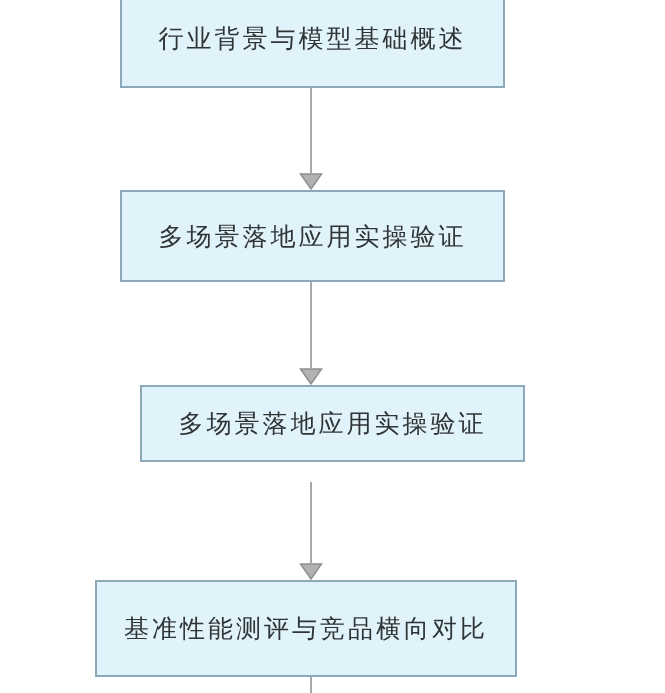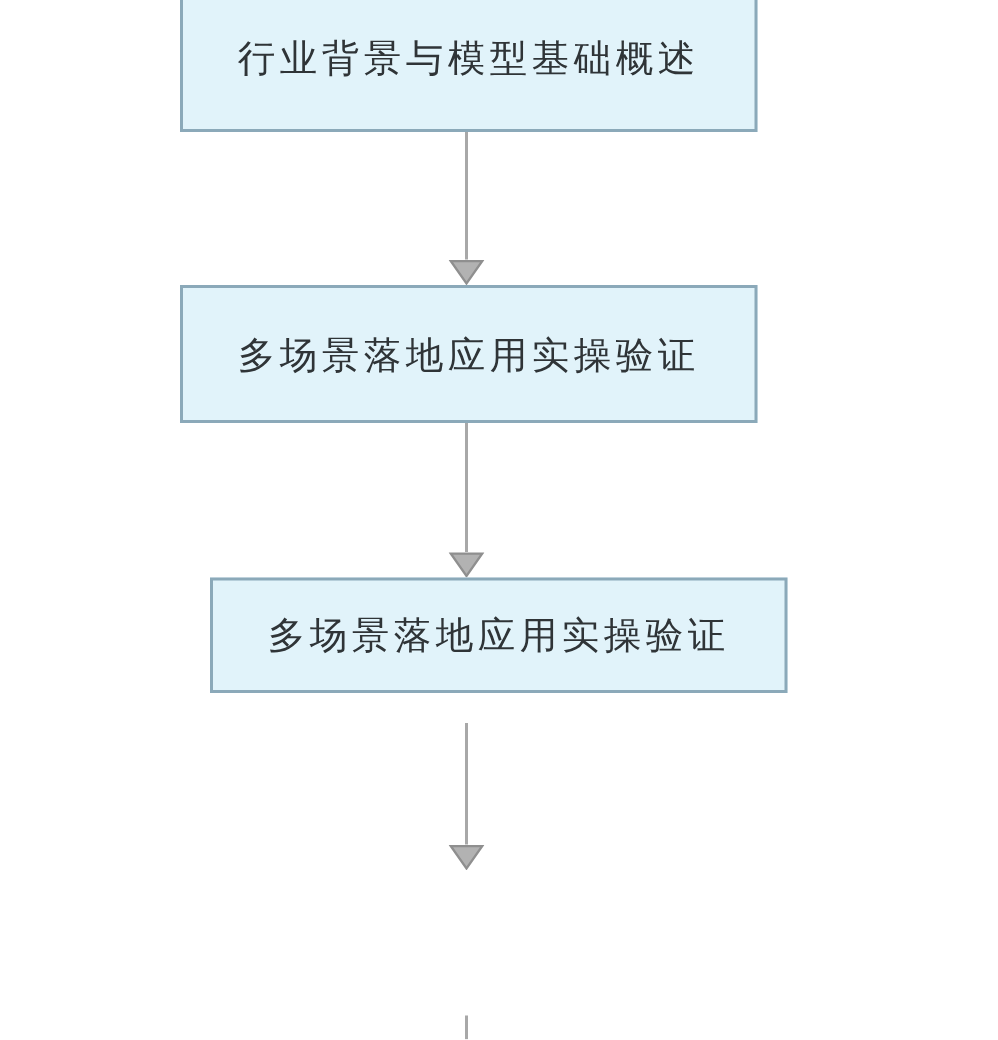--- a/index.html
+++ b/index.html
@@ -71,16 +71,19 @@
 
   <div class="node" style="left:120px; top:385px; width:385px; height:77px;margin-left:20px;">
     <span class="node-label">多场景落地应用实操验证</span>
   </div>
 
   <div class="edge-line" style="top:482px; height:81px;"></div>
   <svg class="arrowhead" style="top:563px;" viewBox="0 0 24 17">
     <polygon points="1.5,1 22.5,1 12,16" fill="#b2b2b2" stroke="#8f8f8f" stroke-width="1.5"></polygon>
   </svg>
 
+  <div class="node" style="left:95px; top:580px; width:422px; height:97px;">
+    <span class="node-label">基准性能测评与竞品横向对比</span>
+  </div>
 
   <div class="edge-line" style="top:677px; height:16px;"></div>
 
 </div>
 
 </body></html>

